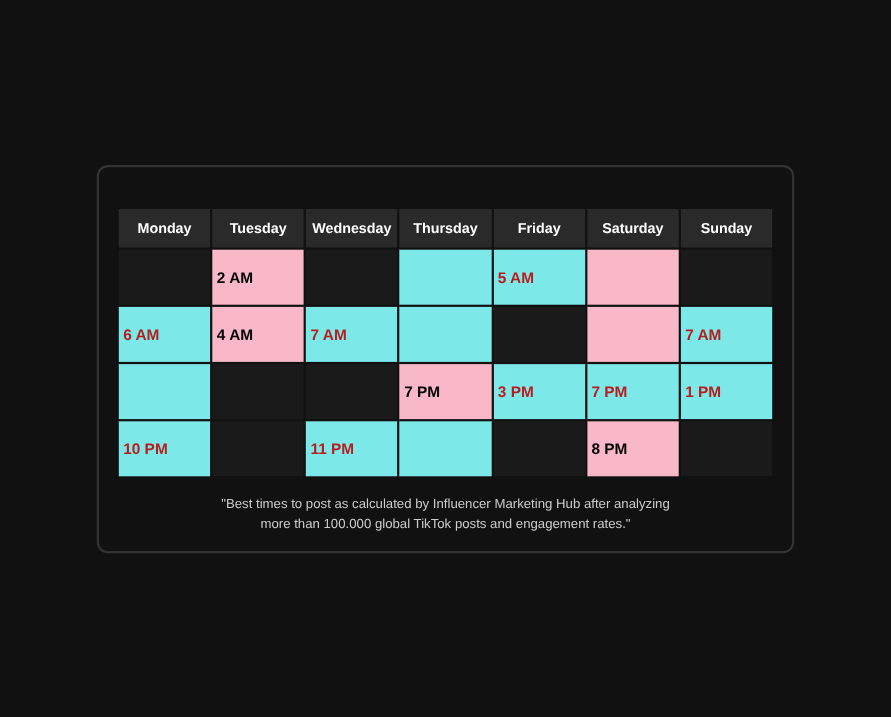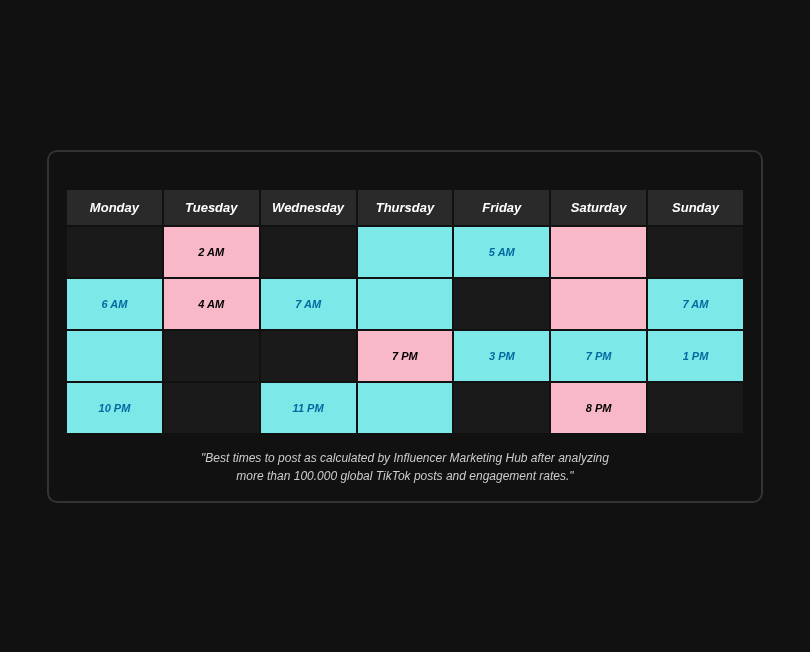--- a/index.html
+++ b/index.html
@@ -10,23 +10,22 @@
       justify-content: center;
       align-items: center;
       min-height: 100vh;
       font-family: Arial, sans-serif;
     }
 
     .card {
       background: #111;
       border: 2px solid #333;
       border-radius: 10px;
-      width: 716px;
+      width: 634px;
       padding: 20px 16px 16px;
-      font-style: italic;
     }
 
     .header {
       text-align: center;
       margin-bottom: 16px;
     }
 
     .tiktok-logo {
       font-size: 28px;
       margin-bottom: 6px;
@@ -56,31 +55,31 @@
       font-size: 13px;
       font-weight: bold;
       text-align: center;
       padding: 10px 4px;
       border: 2px solid #111;
     }
 
     .grid-table td {
       width: calc(100% / 7);
       height: 52px;
-      text-align: center;
+      text-align: left;
       vertical-align: middle;
-      font-size: 11px;
+      font-size: 14px;
       font-weight: bold;
       border: 2px solid #111;
       padding: 4px;
     }
 
     .cell-cyan {
       background: #7de8e8;
-      color: #0369a1;
+      color: #b91c1c;
     }
 
     .cell-pink {
       background: #f9b8c8;
       color: #000;
     }
 
     .cell-empty-dark {
       background: #1a1a1a;
     }

